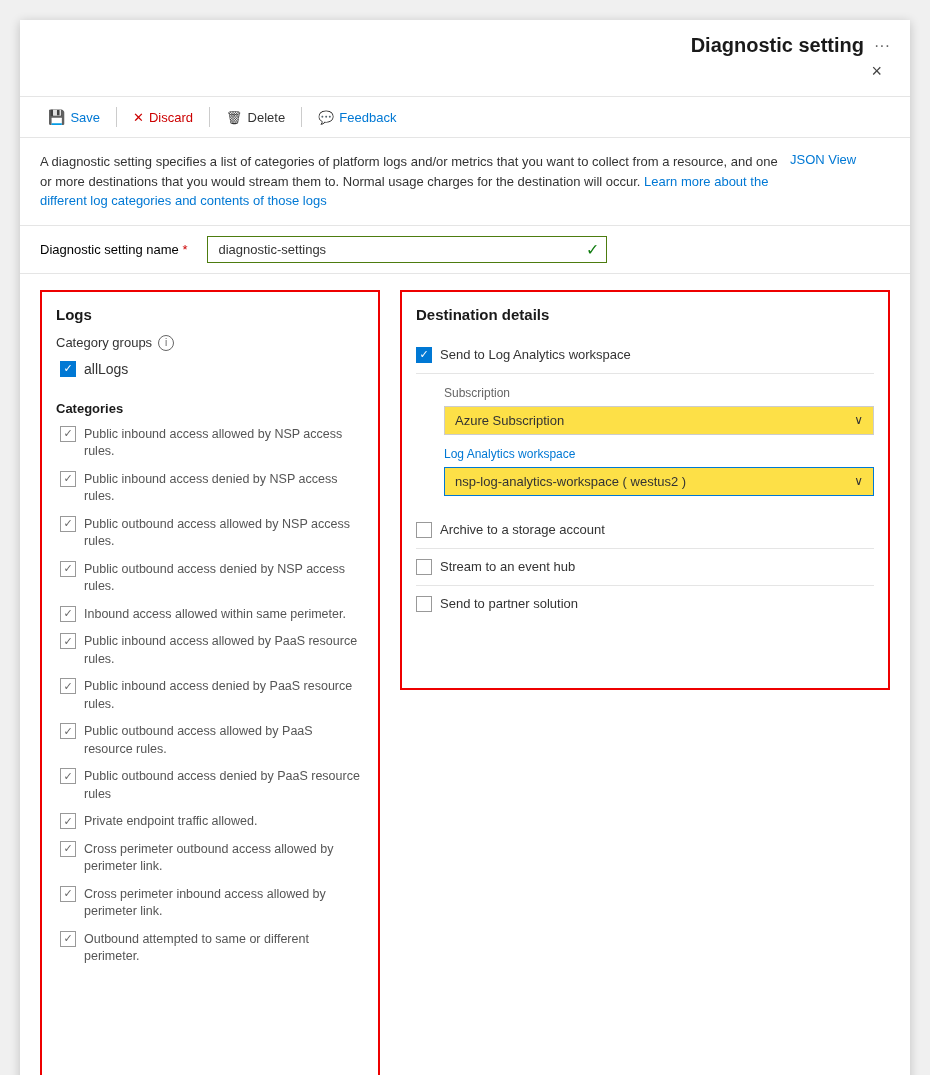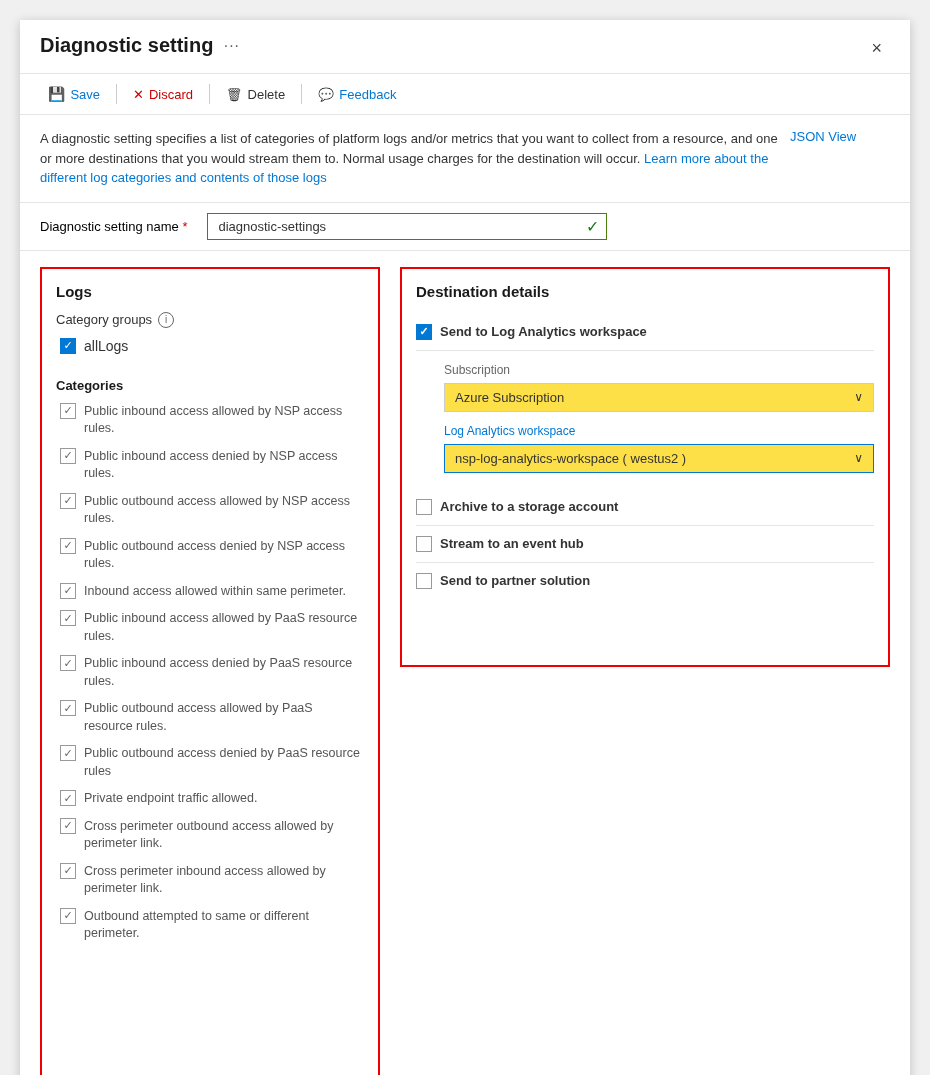--- a/index.html
+++ b/index.html
@@ -16,24 +16,25 @@
     .dialog {
       background: #fff;
       width: 930px;
       min-height: 1075px;
       box-shadow: 0 2px 10px rgba(0,0,0,0.2);
       display: flex;
       flex-direction: column;
     }
     .title-bar {
       display: flex;
-      align-items: flex-start;
+      align-items: flex-end;
       justify-content: space-between;
       padding: 14px 20px 10px 20px;
       border-bottom: 1px solid #e5e5e5;
+      flex-direction: column;
     }
     .title-left {
       display: flex;
       align-items: center;
       gap: 10px;
     }
     .title-text {
       font-size: 20px;
       font-weight: 600;
       color: #1a1a1a;
@@ -238,21 +239,20 @@
       font-weight: 600;
       color: #1a1a1a;
       margin-bottom: 14px;
     }
     .dest-option {
       display: flex;
       align-items: center;
       gap: 8px;
       padding: 10px 0;
       border-bottom: 1px solid #e5e5e5;
-      font-weight: bold;
     }
     .dest-option:last-child { border-bottom: none; }
     .dest-option-label {
       font-size: 13px;
       color: #333;
     }
     .sub-section {
       padding: 12px 0 4px 28px;
     }
     .sub-label {

